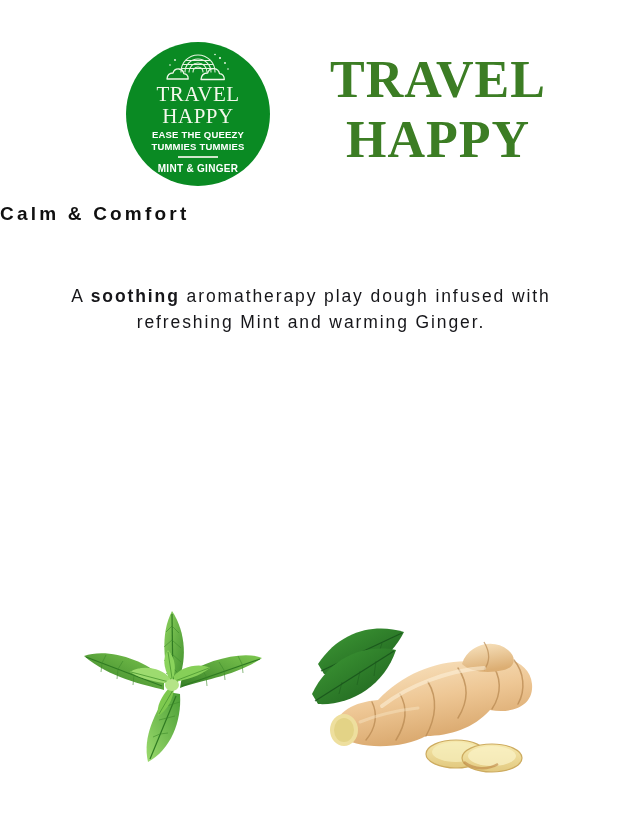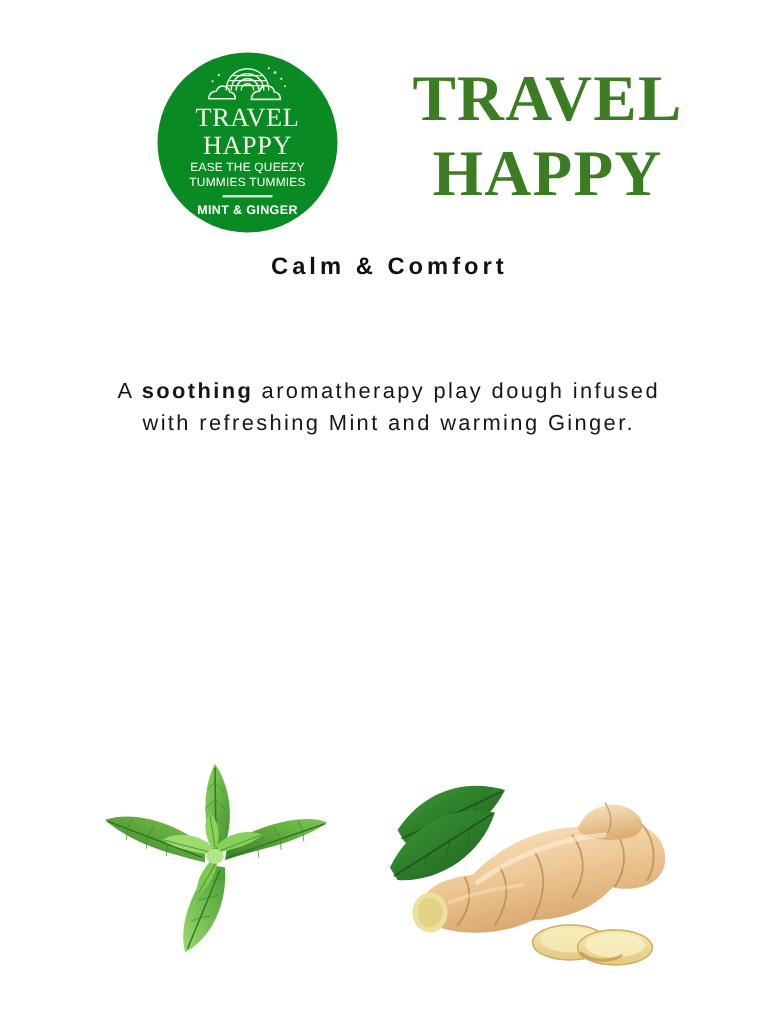--- a/index.html
+++ b/index.html
@@ -61,21 +61,21 @@
   .logo-wordmark .w2 { display:block; margin-top: 1px; }
 
   .logo-tagline {
     position: absolute;
     top: 87px;
     left: 0;
     width: 144px;
     text-align: center;
     color: #ffffff;
     font-size: 9.5px;
-    font-weight: normal;
+    font-weight: bold;
     line-height: 12px;
     letter-spacing: 0.2px;
   }
   .logo-rule {
     position: absolute;
     top: 114px;
     left: 52px;
     width: 40px;
     height: 1.5px;
     background: #cfe6cb;
@@ -106,40 +106,40 @@
     color: #3c7d24;
     letter-spacing: 1px;
   }
 
   
   .subtitle {
     position: absolute;
     top: 203px;
     left: 0;
     width: 623px;
-    text-align: center;
+    text-align: left;
     font-size: 19px;
     font-weight: bold;
     color: #101010;
     letter-spacing: 3.2px;
   }
 
   
   .body-copy {
     position: absolute;
     top: 283px;
     left: 61px;
     width: 500px;
     text-align: center;
     color: #16161a;
     font-size: 17.5px;
     line-height: 26px;
     letter-spacing: 1.9px;
   }
-  .body-copy p { margin: 16px; }
+  .body-copy p { margin: 0; }
   .body-copy p + p { margin-top: 26px; }
   .body-copy .em { font-weight: bold; }
 
   
   .illustrations {
     position: absolute;
     top: 598px;
     left: 0;
     width: 623px;
     height: 190px;

